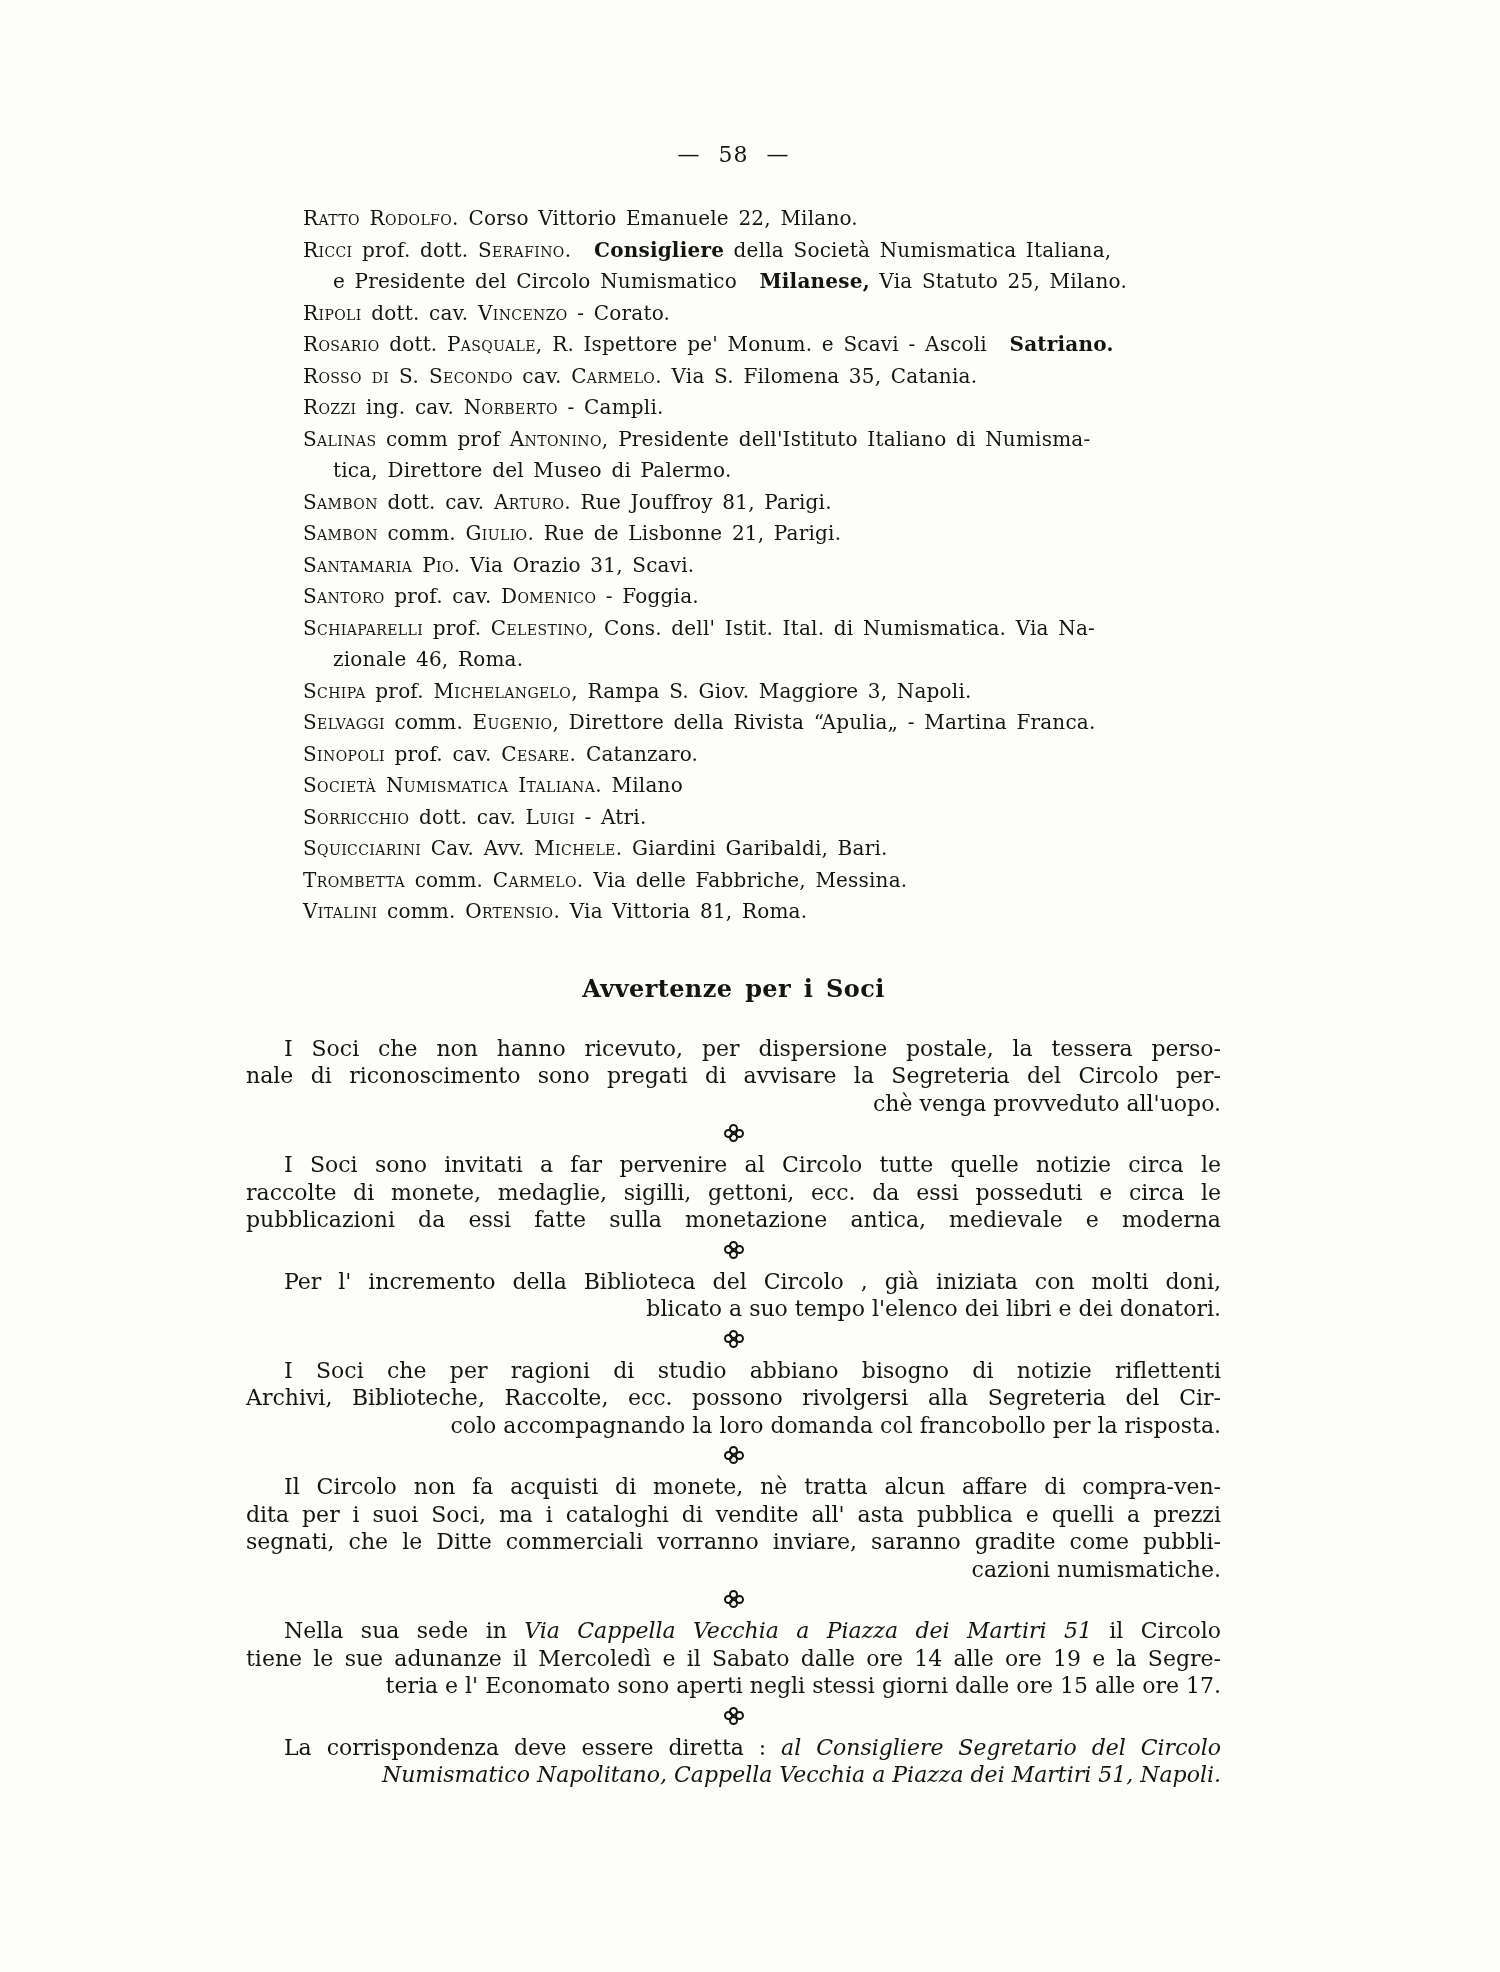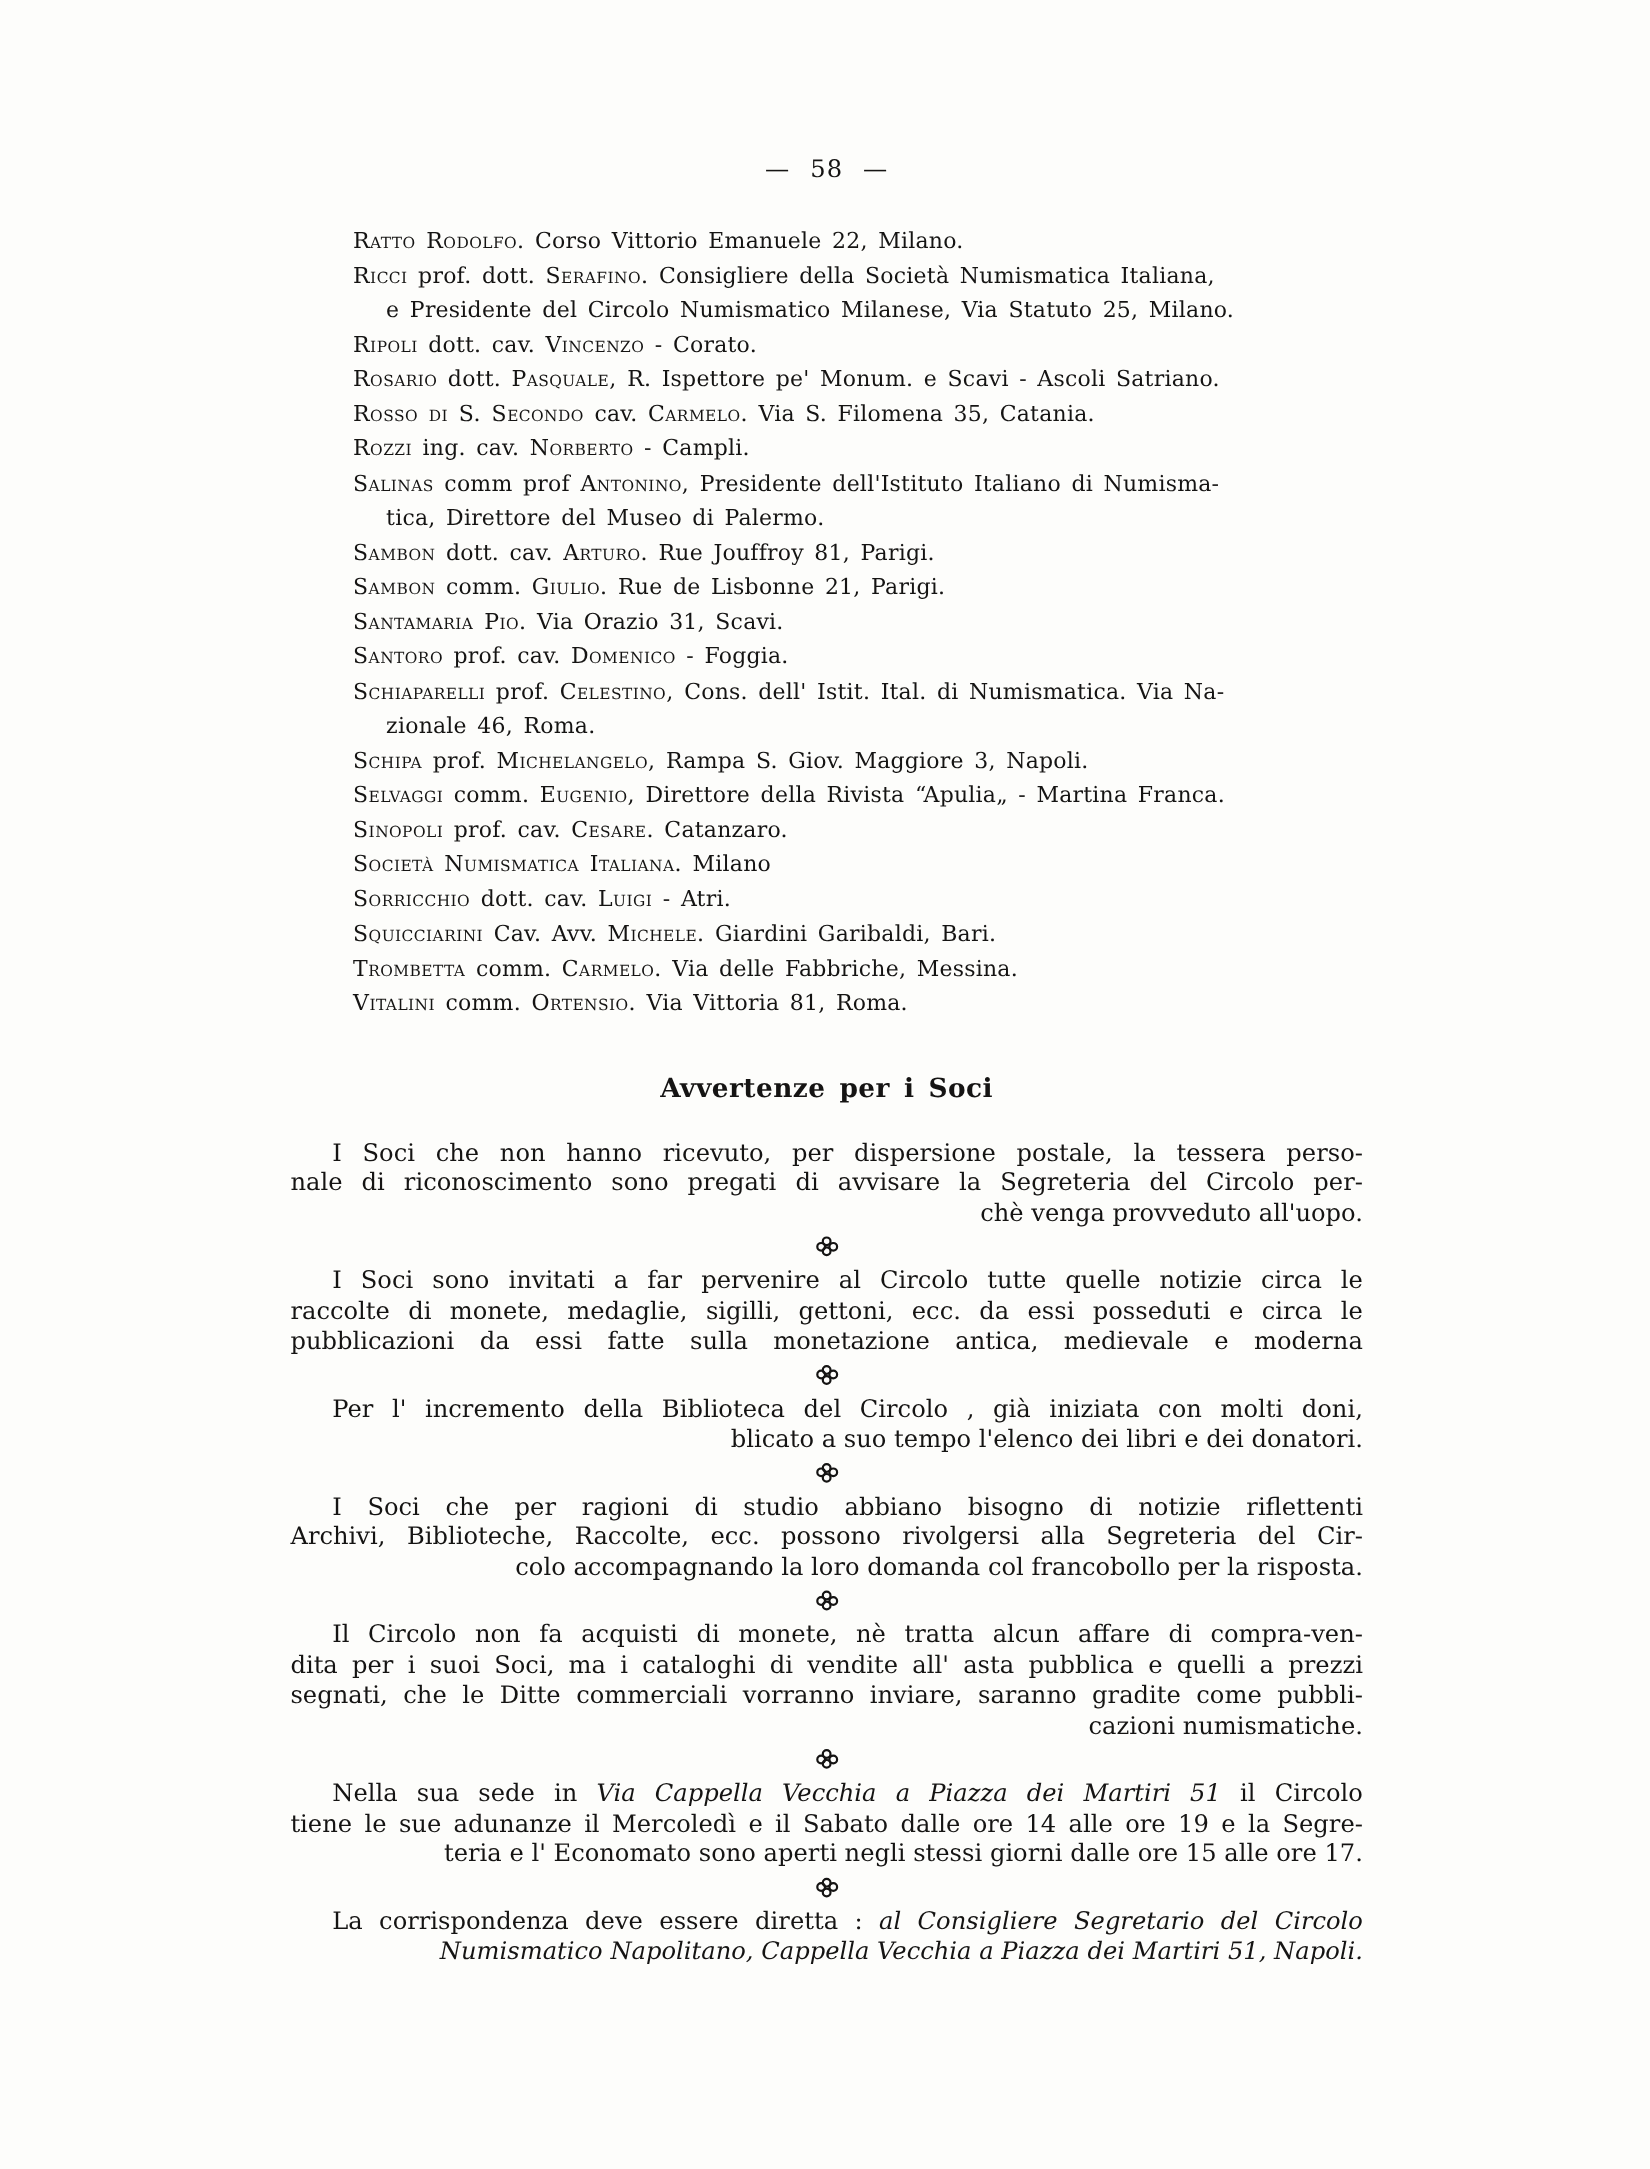--- a/index.html
+++ b/index.html
@@ -6,21 +6,21 @@
   body{
     width:1500px;height:1972px;
     background:#fdfdfb;
     font-family:"DejaVu Serif","Liberation Serif",serif;
     color:#151413;
     overflow:hidden;
     position:relative;
   }
   .page-inner{
     position:absolute;
-    left:264px; top:142px;
+    left:246px; top:142px;
     width:975px;
   }
   
   .page-number{
     text-align:center;
     font-size:22px;
     letter-spacing:1px;
     word-spacing:10px;
     margin-bottom:36px;
   }
@@ -29,21 +29,21 @@
     margin-left:57px;
     font-size:20px;
     line-height:31.5px;
     word-spacing:3px;
     letter-spacing:.2px;
   }
   .entry-line{white-space:nowrap;}
   .entry-line.cont{padding-left:30px;}
   
   .s-sc{font-variant:small-caps;letter-spacing:.4px;}
-  .s-b{font-weight:normal;}
+  .s-b{font-weight:bold;margin-left:13px;}
   .s-i{font-style:italic;}
   
   .notices-heading{
     margin-top:46px;
     margin-bottom:32px;
     text-align:center;
     font-weight:bold;
     font-size:24px;
     letter-spacing:.4px;
     word-spacing:4px;

